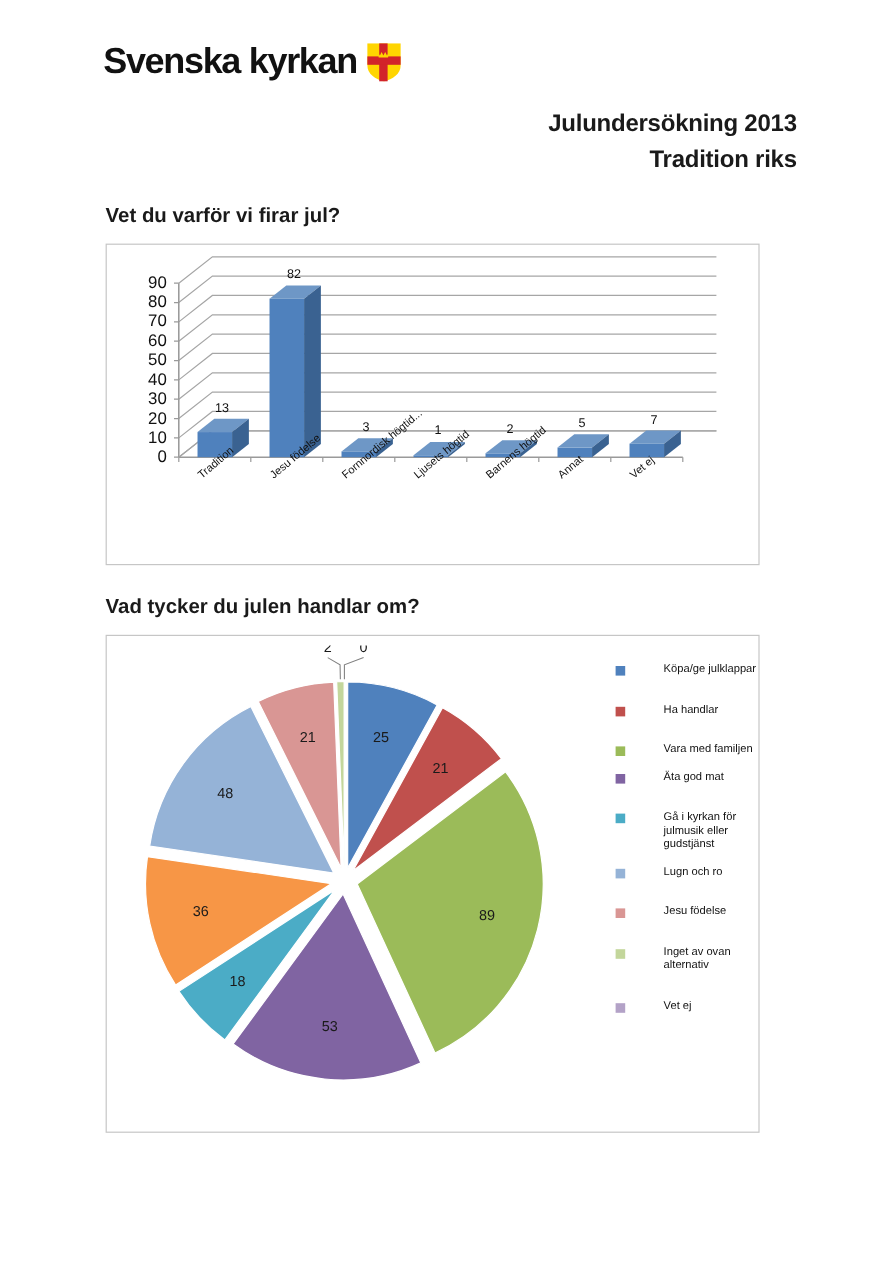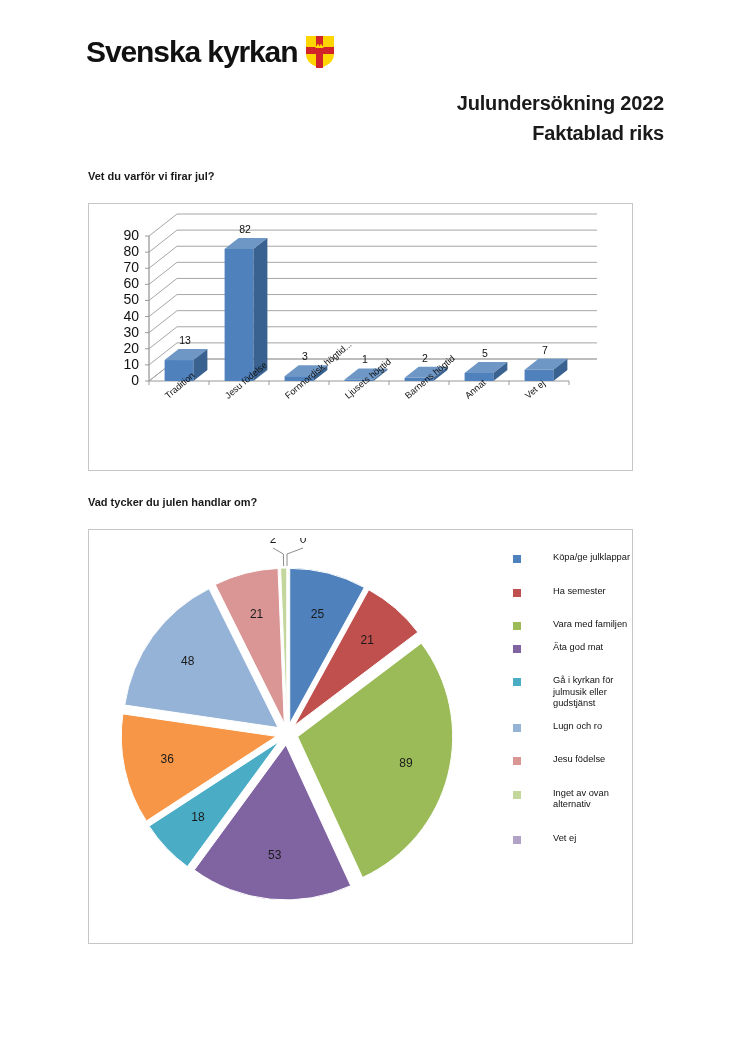--- a/index.html
+++ b/index.html
@@ -16,21 +16,21 @@
     font-family:"Liberation Sans", sans-serif;
     font-weight:bold;font-size:30px;letter-spacing:-1.1px;color:#111;
     line-height:1;
   }
   .shield{margin-left:9px;width:28px;height:32px;}
 
   .title-block{position:absolute;right:82px;top:88px;text-align:right;}
   .title-line{font-weight:bold;font-size:20px;line-height:30px;color:#1a1a1a;letter-spacing:-0.2px;}
 
   
-  .sec-title{position:absolute;left:88px;font-weight:bold;font-size:11px;color:#1a1a1a;}
+  .sec-title{position:absolute;left:88px;font-weight:bold;font-size:17px;color:#1a1a1a;}
   #sec1{top:170px;}
   #sec2{top:496px;}
 
   
   .chartbox{position:absolute;border:1px solid #c6c6c6;background:#fff;box-sizing:border-box;}
   #barbox{left:88px;top:203px;width:545px;height:268px;}
   #piebox{left:88px;top:529px;width:545px;height:415px;}
 
   
   .bar-plot{position:absolute;left:0;top:0;width:100%;height:100%;}
@@ -61,22 +61,22 @@
     <div class="logo-text">Svenska kyrkan</div>
     <svg class="shield" viewBox="0 0 28 32">
       <path d="M0 0 H28 V18 C28 26 21 30 14 32 C7 30 0 26 0 18 Z" fill="#FFD500"></path>
       <rect x="10" y="0" width="7" height="32" fill="#D2232A"></rect>
       <rect x="0" y="11" width="28" height="7" fill="#D2232A"></rect>
       <path d="M9 8 L10.6 10.2 L12 7.4 L13.5 10.2 L15 7.4 L16.5 10.2 L18 8 L17.4 12 H9.6 Z" fill="#FFD500"></path>
     </svg>
   </div>
 
   <div class="title-block">
-    <div class="title-line">Julundersökning 2022</div>
-    <div class="title-line">Faktablad riks</div>
+    <div class="title-line">Julundersökning 2013</div>
+    <div class="title-line">Tradition riks</div>
   </div>
 
   <div class="sec-title" id="sec1">Vet du varför vi firar jul?</div>
 
   <div class="chartbox" id="barbox">
     <div class="bar-plot" id="bar-plot"><svg width="543" height="266" viewBox="0 0 543 266">
           <path d="M60,177 L88,155 L508,155" fill="none" stroke="#a6a6a6" stroke-width="1"></path>
           <path d="M60,160.88888888888889 L88,138.88888888888889 L508,138.88888888888889" fill="none" stroke="#a6a6a6" stroke-width="1"></path>
           <path d="M60,144.77777777777777 L88,122.77777777777777 L508,122.77777777777777" fill="none" stroke="#a6a6a6" stroke-width="1"></path>
           <path d="M60,128.66666666666669 L88,106.66666666666669 L508,106.66666666666669" fill="none" stroke="#a6a6a6" stroke-width="1"></path>
@@ -171,21 +171,21 @@
         <path d="M189.99999999999997,28 L189.99999999999997,16 L205.99999999999997,10" stroke="#808080" stroke-width="0.9" fill="none"></path>
         <text font-family="&quot;Liberation Sans&quot;, sans-serif" font-size="12" fill="#1a1a1a" text-anchor="middle" dominant-baseline="middle" x="205.99999999999997" y="2">0</text>
       </svg>
     <div class="legend" id="pie-legend">
         <div class="legend-item" style="margin-bottom: 22px;">
           <span class="legend-swatch" style="background: rgb(79, 129, 189);"></span>
           <span class="legend-text">Köpa/ge julklappar</span>
         </div>
         <div class="legend-item" style="margin-bottom: 22px;">
           <span class="legend-swatch" style="background: rgb(192, 80, 77);"></span>
-          <span class="legend-text">Ha semester</span>
+          <span class="legend-text">Ha handlar</span>
         </div>
         <div class="legend-item" style="margin-bottom: 11px;">
           <span class="legend-swatch" style="background: rgb(155, 187, 89);"></span>
           <span class="legend-text">Vara med familjen</span>
         </div>
         <div class="legend-item" style="margin-bottom: 22px;">
           <span class="legend-swatch" style="background: rgb(128, 100, 162);"></span>
           <span class="legend-text">Äta god mat</span>
         </div>
         <div class="legend-item" style="margin-bottom: 11px;">

